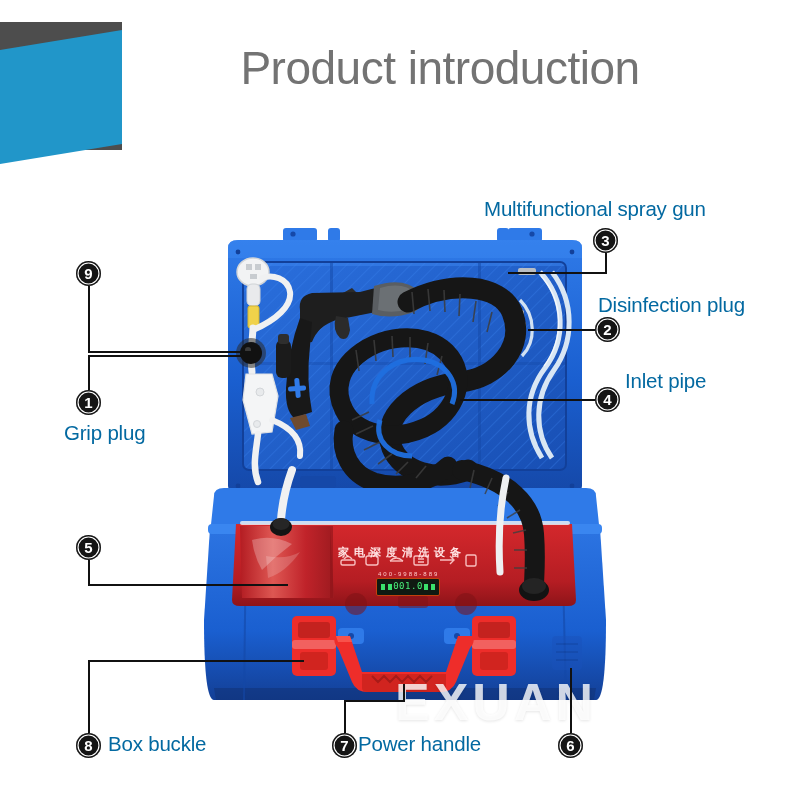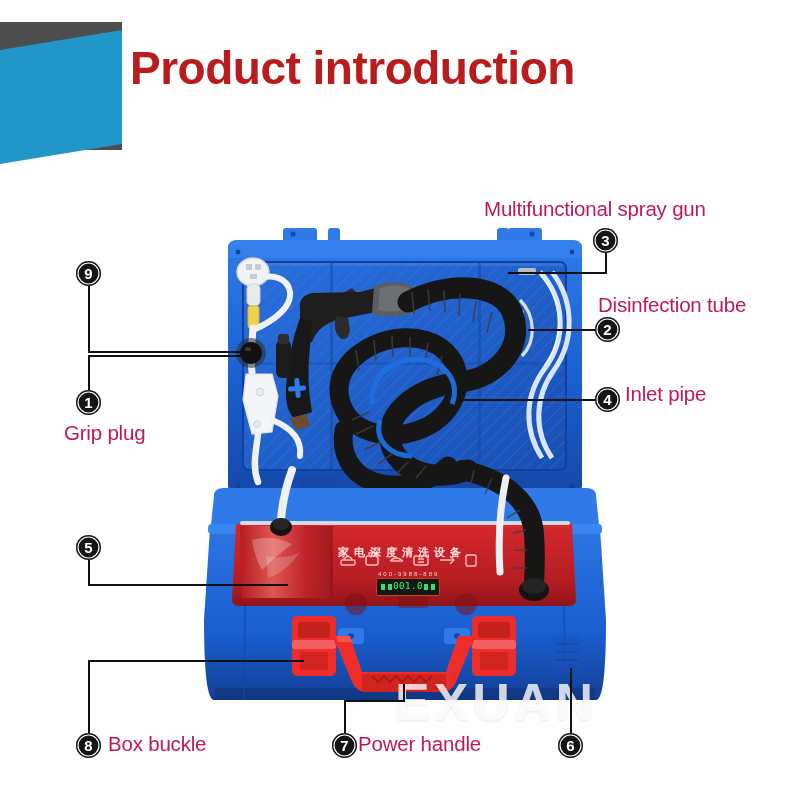--- a/index.html
+++ b/index.html
@@ -27,33 +27,33 @@
     width: 140px;
     height: 160px;
   }
   .ribbon svg { display: block; }
 
   .title {
     position: absolute;
     left: 130px;
     top: 44px;
     width: 620px;
-    text-align: left;
+    text-align: center;
     font-size: 46px;
     line-height: 1.08;
-    font-weight: bold;
-    color: #b91c1c;
+    font-weight: normal;
+    color: #737373;
     letter-spacing: -0.5px;
   }
 
   
   .label {
     position: absolute;
     font-size: 20.5px;
-    color: #be185d;
+    color: #0369a1;
     white-space: nowrap;
     letter-spacing: -0.2px;
   }
 
   
   .badge {
     position: absolute;
     width: 25px;
     height: 25px;
     border-radius: 50%;
@@ -474,18 +474,18 @@
   <div class="badge" style="left:76px;  top:535px;">5</div>
   <div class="badge" style="left:593px; top:228px;">3</div>
   <div class="badge" style="left:595px; top:317px;">2</div>
   <div class="badge" style="left:595px; top:387px;">4</div>
   <div class="badge" style="left:76px;  top:733px;">8</div>
   <div class="badge" style="left:332px; top:733px;">7</div>
   <div class="badge" style="left:558px; top:733px;">6</div>
 
   <div class="label" style="left:64px;  top:421px;">Grip plug</div>
   <div class="label" style="left:484px; top:197px;">Multifunctional spray gun</div>
-  <div class="label" style="left:598px; top:293px;">Disinfection tube</div>
-  <div class="label" style="left:625px; top:382px;">Inlet pipe</div>
+  <div class="label" style="left:598px; top:293px;">Disinfection plug</div>
+  <div class="label" style="left:625px; top:369px;">Inlet pipe</div>
   <div class="label" style="left:108px; top:732px;">Box buckle</div>
   <div class="label" style="left:358px; top:732px;">Power handle</div>
 
 </div>
 
 </body></html>

